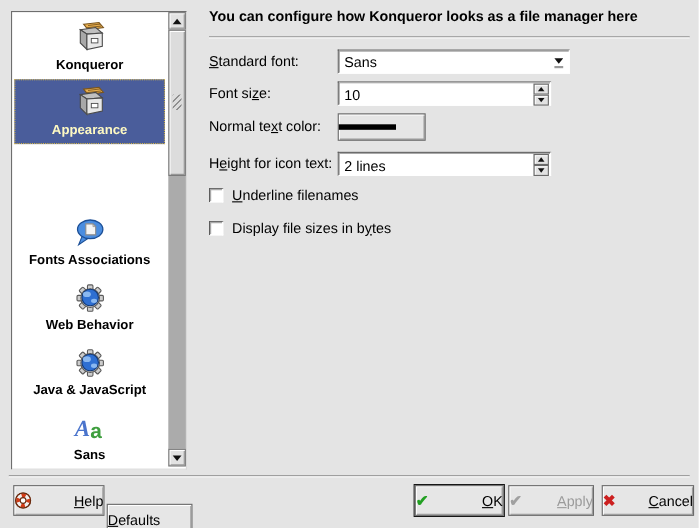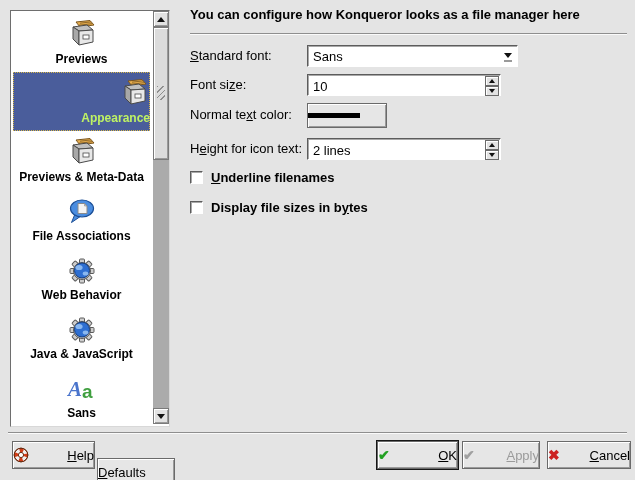--- a/index.html
+++ b/index.html
@@ -5,21 +5,21 @@
   html,body{margin:0;padding:0;}
   .dialog{position:relative;width:635px;height:480px;background:#e4e4e4;
     font-family:"Liberation Sans",sans-serif;font-size:13px;color:#000;overflow:hidden;}
 
   
   .listbox{position:absolute;left:10px;top:10px;width:158px;height:415px;background:#fff;
     border:1px solid;border-color:#6e6e6e #d8d8d8 #d8d8d8 #6e6e6e;}
   .side-item{position:absolute;left:2px;width:137px;height:59px;display:flex;flex-direction:column;
     align-items:center;justify-content:center;gap:1px;font-weight:bold;font-size:12px;cursor:pointer;}
   .side-item .side-label{white-space:nowrap;}
-  .side-item.sel{background:#4a5d9b;color:#bef264;outline:1px dotted #d8b84a;outline-offset:-1px;align-items:flex-end;}
+  .side-item.sel{background:#4a5d9b;color:#fef9c3;outline:1px dotted #d8b84a;outline-offset:-1px;}
   .icon32{width:32px;height:32px;display:block;}
 
   
   .scrollbar{position:absolute;right:0;top:0;width:16px;height:413px;background:#ababab;}
   .sb-btn{position:absolute;left:0;width:16px;height:16px;background:#e2e2e2;border:1px solid #7a7a7a;
     box-sizing:border-box;box-shadow:inset 1px 1px 0 #fff,inset -1px -1px 0 #9a9a9a;
     display:flex;align-items:center;justify-content:center;}
   .sb-btn.up{top:0;} .sb-btn.down{bottom:0;}
   .sb-thumb{position:absolute;left:0;top:16px;width:16px;height:133px;background:#dcdcdc;
     border:1px solid #7a7a7a;box-sizing:border-box;box-shadow:inset 1px 1px 0 #fff,inset -1px -1px 0 #9a9a9a;}
@@ -50,21 +50,21 @@
     box-shadow:inset 1px 1px 0 #fff;display:flex;align-items:center;justify-content:center;cursor:pointer;}
   .stri-up{width:0;height:0;border-left:3px solid transparent;border-right:3px solid transparent;border-bottom:4px solid #111;}
   .stri-down{width:0;height:0;border-left:3px solid transparent;border-right:3px solid transparent;border-top:4px solid #111;}
 
   .btn{background:#e6e6e6;border:1px solid #6a6a6a;box-sizing:border-box;
     box-shadow:inset 1px 1px 0 #fff,inset -1px -1px 0 #9a9a9a;
     display:flex;align-items:center;justify-content:space-between;gap:6px;cursor:pointer;}
   .color-btn{position:absolute;left:307px;top:103px;width:80px;height:25px;}
   .swatch{width:52px;height:5px;background:#000;}
 
-  .cbrow{position:absolute;left:190px;height:15px;display:flex;align-items:center;cursor:pointer;font-weight:bold;}
+  .cbrow{position:absolute;left:190px;height:15px;display:flex;align-items:center;cursor:pointer;}
   .checkbox{width:13px;height:13px;margin-right:8px;}
 
   .btm-btn{position:absolute;top:441px;height:28px;}
   .btn-default{box-shadow:0 0 0 1px #161616,inset 1px 1px 0 #fff,inset -1px -1px 0 #9a9a9a;}
   .btn-disabled{color:#9b9b9b;cursor:default;}
   .glyph{font-size:14px;font-weight:bold;line-height:1;}
   .g-green{color:#22a022;} .g-gray{color:#a0a0a0;} .g-red{color:#cc2020;}
 </style>
 </head>
 <body>
@@ -76,57 +76,45 @@
     <div class="side-item" style="top:2px;">
       <svg class="icon32" viewBox="0 0 32 32">
         <polygon points="10,3 24,1.5 28,6 14,8" fill="#e9b050" stroke="#7a551e"></polygon>
         <line x1="14" y1="4.2" x2="25" y2="2.9" stroke="#7a551e" stroke-width="0.8"></line>
         <line x1="13" y1="6.2" x2="26" y2="4.7" stroke="#7a551e" stroke-width="0.8"></line>
         <polygon points="7,8 21,6 27,11 13,12" fill="#c0c0c0" stroke="#4a4a4a"></polygon>
         <polygon points="7,8 13,12 13,26 7,20" fill="#a8a8a8" stroke="#4a4a4a"></polygon>
         <polygon points="13,12 27,11 27,23 13,26" fill="#e8e8e8" stroke="#4a4a4a"></polygon>
         <rect x="17" y="16" width="6" height="4" fill="#fff" stroke="#4a4a4a" stroke-width="0.8"></rect>
       </svg>
-      <span class="side-label">Previews</span>
+      <span class="side-label">Konqueror</span>
     </div>
 
     <div class="side-item sel" style="top:61px;">
       <svg class="icon32" viewBox="0 0 32 32">
         <polygon points="10,3 24,1.5 28,6 14,8" fill="#e9b050" stroke="#7a551e"></polygon>
         <line x1="14" y1="4.2" x2="25" y2="2.9" stroke="#7a551e" stroke-width="0.8"></line>
         <line x1="13" y1="6.2" x2="26" y2="4.7" stroke="#7a551e" stroke-width="0.8"></line>
         <polygon points="7,8 21,6 27,11 13,12" fill="#c0c0c0" stroke="#4a4a4a"></polygon>
         <polygon points="7,8 13,12 13,26 7,20" fill="#a8a8a8" stroke="#4a4a4a"></polygon>
         <polygon points="13,12 27,11 27,23 13,26" fill="#e8e8e8" stroke="#4a4a4a"></polygon>
         <rect x="17" y="16" width="6" height="4" fill="#fff" stroke="#4a4a4a" stroke-width="0.8"></rect>
       </svg>
       <span class="side-label">Appearance</span>
     </div>
 
-    <div class="side-item" style="top:120px;">
-      <svg class="icon32" viewBox="0 0 32 32">
-        <polygon points="10,3 24,1.5 28,6 14,8" fill="#e9b050" stroke="#7a551e"></polygon>
-        <line x1="14" y1="4.2" x2="25" y2="2.9" stroke="#7a551e" stroke-width="0.8"></line>
-        <line x1="13" y1="6.2" x2="26" y2="4.7" stroke="#7a551e" stroke-width="0.8"></line>
-        <polygon points="7,8 21,6 27,11 13,12" fill="#c0c0c0" stroke="#4a4a4a"></polygon>
-        <polygon points="7,8 13,12 13,26 7,20" fill="#a8a8a8" stroke="#4a4a4a"></polygon>
-        <polygon points="13,12 27,11 27,23 13,26" fill="#e8e8e8" stroke="#4a4a4a"></polygon>
-        <rect x="17" y="16" width="6" height="4" fill="#fff" stroke="#4a4a4a" stroke-width="0.8"></rect>
-      </svg>
-      <span class="side-label">Previews &amp; Meta-Data</span>
-    </div>
 
     <div class="side-item" style="top:179px;">
       <svg class="icon32" viewBox="0 0 32 32">
         <polygon points="9,18 5.5,26.5 15,20" fill="#4a8de0" stroke="#1c4f96"></polygon>
         <ellipse cx="16" cy="12.5" rx="11.5" ry="8.5" fill="#4a8de0" stroke="#1c4f96" stroke-width="1.2"></ellipse>
         <polygon points="12,7.5 18.5,7.5 21,10 21,17.5 12,17.5" fill="#f4f4f4" stroke="#8a8a8a"></polygon>
         <polygon points="18.5,7.5 18.5,10 21,10" fill="#c8c8c8" stroke="#8a8a8a" stroke-width="0.6"></polygon>
       </svg>
-      <span class="side-label">File Associations</span>
+      <span class="side-label">Fonts Associations</span>
     </div>
 
     <div class="side-item" style="top:238px;">
       <svg class="icon32" viewBox="0 0 32 32">
         <g fill="#cdcdcd" stroke="#5a5a5a">
           <rect x="13.5" y="4" width="5" height="24" rx="1"></rect>
           <rect x="13.5" y="4" width="5" height="24" rx="1" transform="rotate(45 16 16)"></rect>
           <rect x="13.5" y="4" width="5" height="24" rx="1" transform="rotate(90 16 16)"></rect>
           <rect x="13.5" y="4" width="5" height="24" rx="1" transform="rotate(135 16 16)"></rect>
           <circle cx="16" cy="16" r="8.5"></circle>

